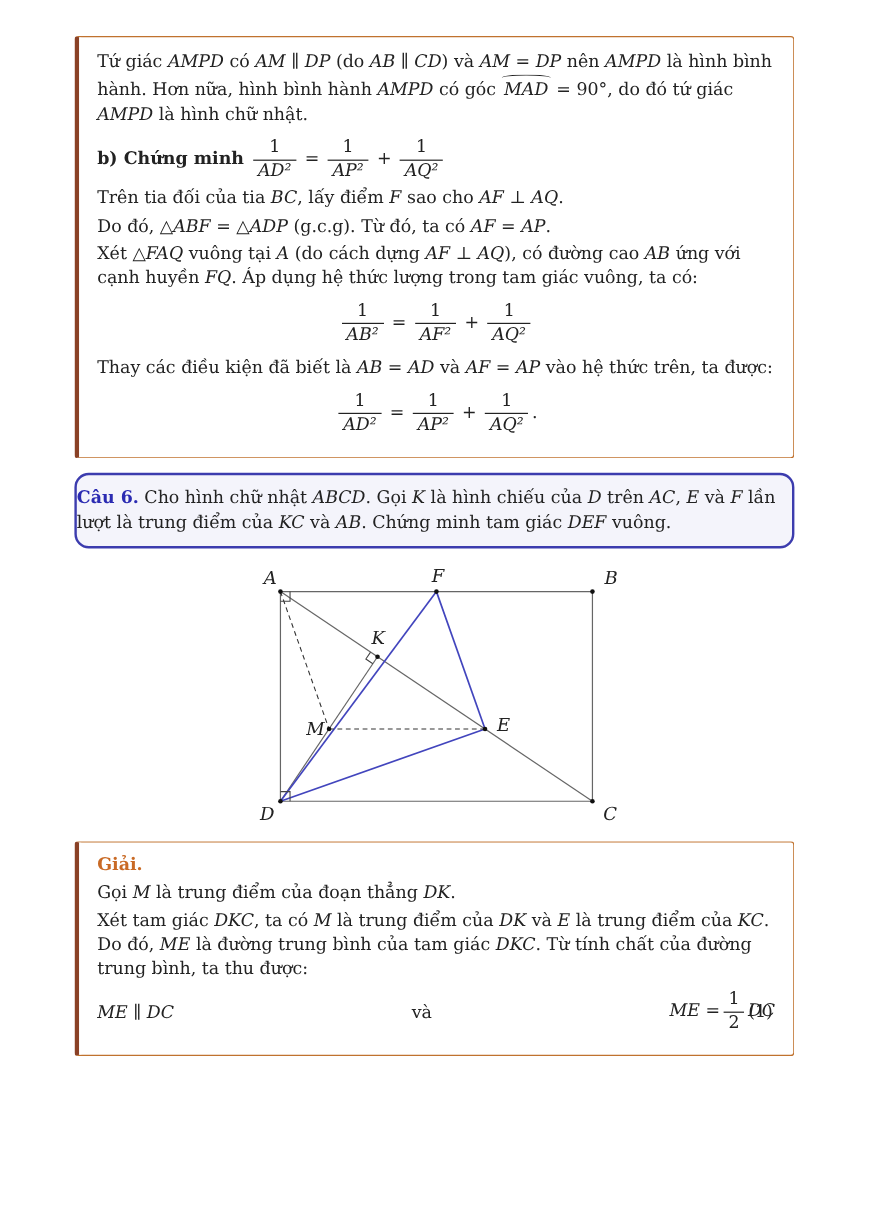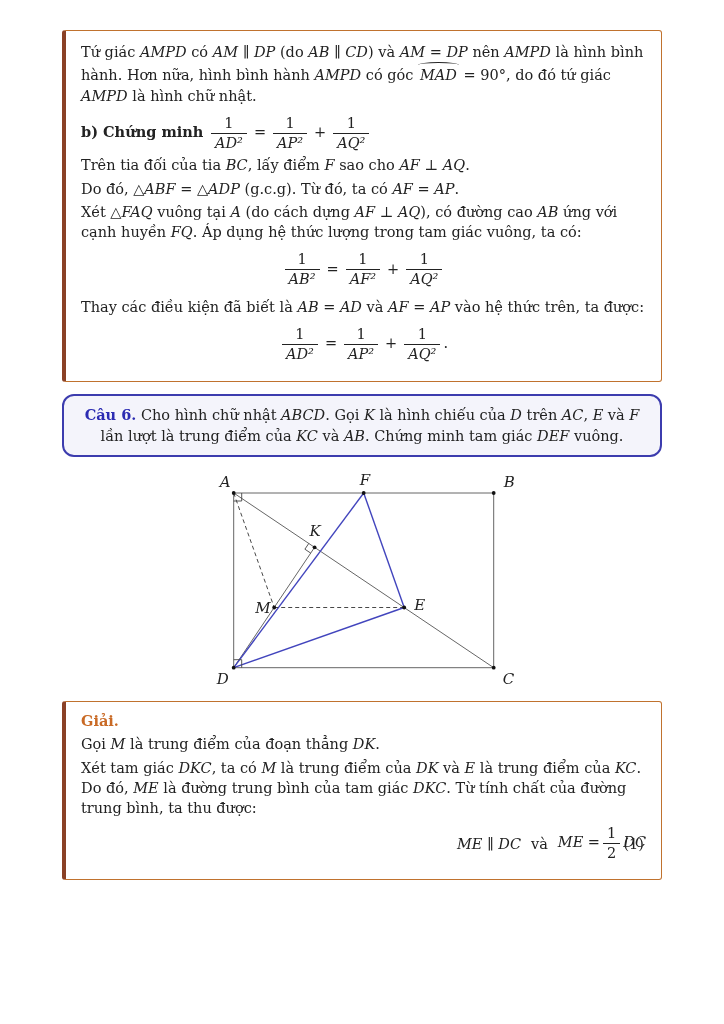--- a/index.html
+++ b/index.html
@@ -14,23 +14,22 @@
     border:1.6px solid var(--box-orange-border,#c0722e);
     border-left:4px solid var(--box-orange-edge,#8a4126);
     border-radius:3px;
     padding:8px 15px 10px;
     background:#fff;
   }
   .qbox{
     border:2px solid var(--box-blue-border,#3c3cae);
     background:var(--box-blue-bg,#f4f4fb);
     border-radius:12px;
-    padding:9px 15px;
+    padding:9px 0;
     margin-top:12px;
-    text-align:center;
   }
   .gbox{}
   p{margin:3px 0;}
   .mi{font-style:italic;}
   .bld{font-weight:bold;margin-top:44px;}
   .qlabel{font-weight:bold;color:var(--question-label,#2b2bb2);}
   .glabel{font-weight:bold;color:var(--solution-label,#c96a25);margin:1px 0 2px;}
   ul.blist{margin:8px 0;padding-left:58px;}
   ul.blist li{margin:8px 0;padding-top:2px;}
   .hat{position:relative;display:inline-block;font-style:italic;padding:3px 2px 0;}
@@ -38,21 +37,21 @@
     content:"";position:absolute;top:0;left:0;right:0;height:5px;
     border-top:1.3px solid #222;border-radius:100% 100% 0 0;
   }
   .frac{display:inline-block;vertical-align:middle;text-align:center;margin:0 3px;}
   .frac .num{display:block;font-style:normal;padding:0 4px 1px;border-bottom:1px solid #222;line-height:1.15;}
   .frac .den{display:block;font-style:italic;padding:1px 4px 0;line-height:1.15;}
   .frac.upright .den{font-style:normal;}
   .op{margin:0 4px;font-style:normal;}
   .head-line{margin:9px 0 4px;}
   .eqc{display:flex;justify-content:center;align-items:center;margin:9px 0;}
-  .eqrow{position:relative;display:flex;justify-content:flex-end;align-items:center;gap:10px;margin:7px 0;}
+  .eqrow{position:relative;display:flex;justify-content:space-between;align-items:center;gap:10px;margin:7px 0;}
   .eq-tag{position:absolute;right:2px;top:50%;transform:translateY(-50%);font-style:normal;}
   .figwrap{display:flex;justify-content:center;margin:10px 0 4px;}
   svg .seg-edge{stroke:#666;stroke-width:1;fill:none;}
   svg .seg-blue{stroke:var(--figure-blue,#4245bd);stroke-width:1.4;fill:none;}
   svg .seg-dashed{stroke:#333;stroke-width:0.9;fill:none;stroke-dasharray:4 3;}
   svg .amark{stroke:#444;stroke-width:0.9;fill:none;}
   svg .dot{fill:#111;}
   svg .plabel{font-family:"DejaVu Serif",serif;font-style:italic;font-size:15px;fill:#222;}
 </style>
 </head>

